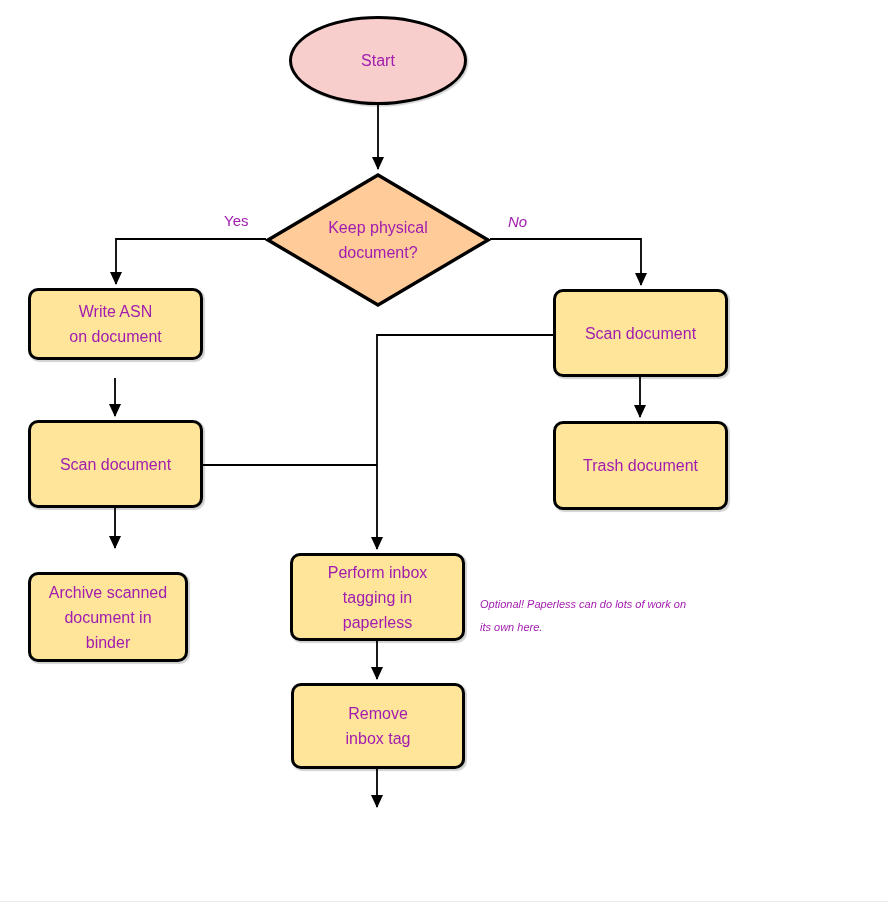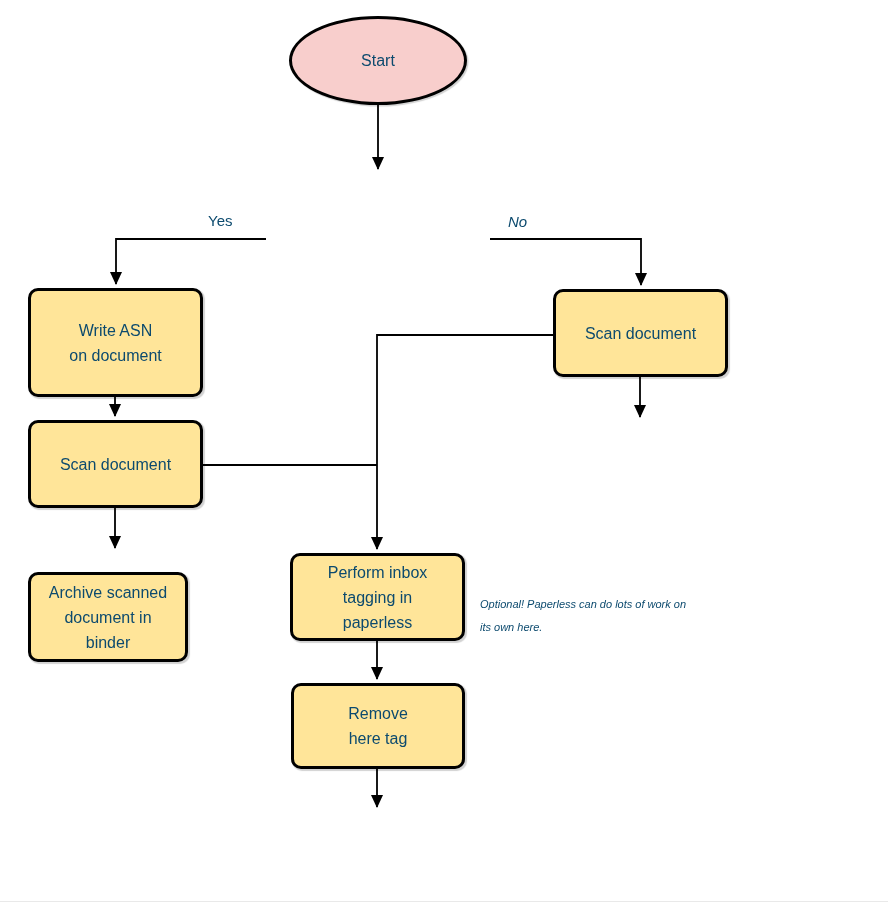--- a/index.html
+++ b/index.html
@@ -2,21 +2,21 @@
 <html><head>
 <meta charset="utf-8">
 <style>
   html, body { margin: 0; padding: 0; background: #ffffff; }
   .canvas {
     position: relative;
     width: 888px;
     height: 907px;
     background: #ffffff;
     font-family: "Liberation Sans", sans-serif;
-    color: #0c4a6e;
+    color: #a21caf;
     overflow: hidden;
   }
   .edges {
     position: absolute;
     left: 0; top: 0;
     width: 888px; height: 907px;
     pointer-events: none;
   }
   .node {
     position: absolute;
@@ -87,54 +87,64 @@
     <path d="M553,335 L377,335 L377,549" fill="none" stroke="#000" stroke-width="1.8" marker-end="url(#arrowhead)"></path>
     <path d="M203,465 L377,465" fill="none" stroke="#000" stroke-width="1.8"></path>
     <path d="M377,641 L377,679" fill="none" stroke="#000" stroke-width="1.8" marker-end="url(#arrowhead)"></path>
     <path d="M377,769 L377,807" fill="none" stroke="#000" stroke-width="1.8" marker-end="url(#arrowhead)"></path>
   </svg>
 
   <div class="node terminator" style="left:289px; top:16px; width:178px; height:89px;">
     <span class="node-label">Start</span>
   </div>
 
+  <div class="node decision-wrap" style="left:265px; top:172px; width:226px; height:136px;">
+    <svg class="diamond-svg" viewBox="0 0 226 136" xmlns="http://www.w3.org/2000/svg">
+      <polygon points="113,3 223,68 113,133 3,68" fill="#FFCC99" stroke="#000" stroke-width="3.4"></polygon>
+    </svg>
+    <span class="node-label">Keep physical
+document?</span>
+  </div>
 
-  <div class="node process" style="left:28px; top:288px; width:175px; height:109px;">
+  <div class="node process" style="left:28px; top:288px; width:175px; height:72px;">
     <span class="node-label">Write ASN
 on document</span>
   </div>
 
   <div class="node process" style="left:28px; top:420px; width:175px; height:88px;">
     <span class="node-label">Scan document</span>
   </div>
 
   <div class="node process" style="left:28px; top:572px; width:160px; height:90px;">
     <span class="node-label">Archive scanned
 document in
 binder</span>
   </div>
 
   <div class="node process" style="left:553px; top:289px; width:175px; height:88px;">
     <span class="node-label">Scan document</span>
   </div>
 
+  <div class="node process" style="left:553px; top:421px; width:175px; height:89px;">
+    <span class="node-label">Trash document</span>
+  </div>
 
   <div class="node process" style="left:290px; top:553px; width:175px; height:88px;">
     <span class="node-label">Perform inbox
 tagging in
 paperless</span>
   </div>
 
   <div class="node process" style="left:291px; top:683px; width:174px; height:86px;">
     <span class="node-label">Remove
-here tag</span>
+inbox tag</span>
   </div>
 
 
-  <div class="edge-label" style="left:208px; top:212px;text-align:right;">Yes</div>
+  <div class="edge-label" style="left:224px; top:212px;text-align:right;">Yes</div>
 
   <div class="edge-label" style="left:508px; top:213px;font-style:italic;">No</div>
 
   <div class="annotation" style="left:480px; top:593px; width:408px;">Optional! Paperless can do lots of work on
 its own here.</div>
 
   <div class="bottom-border"></div>
 
 </div>
 

